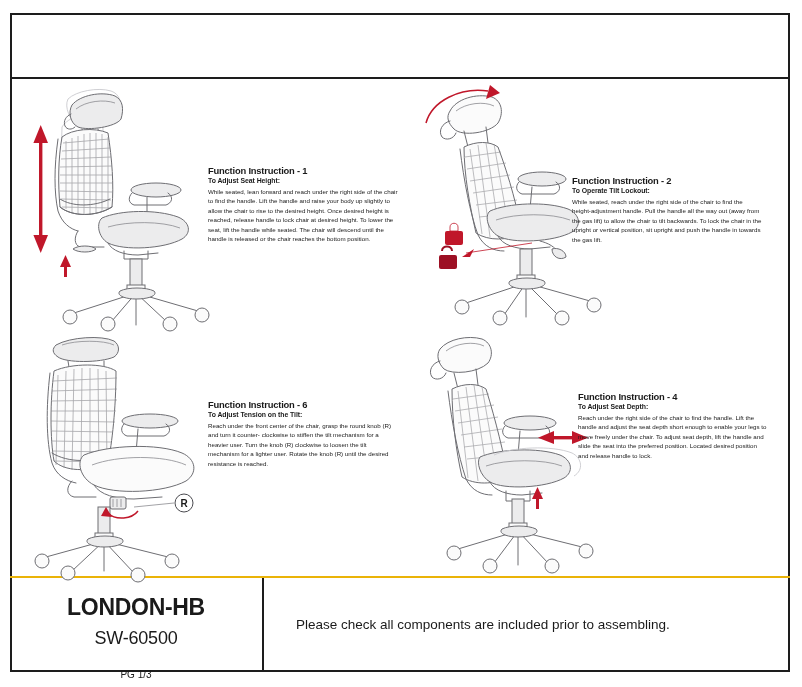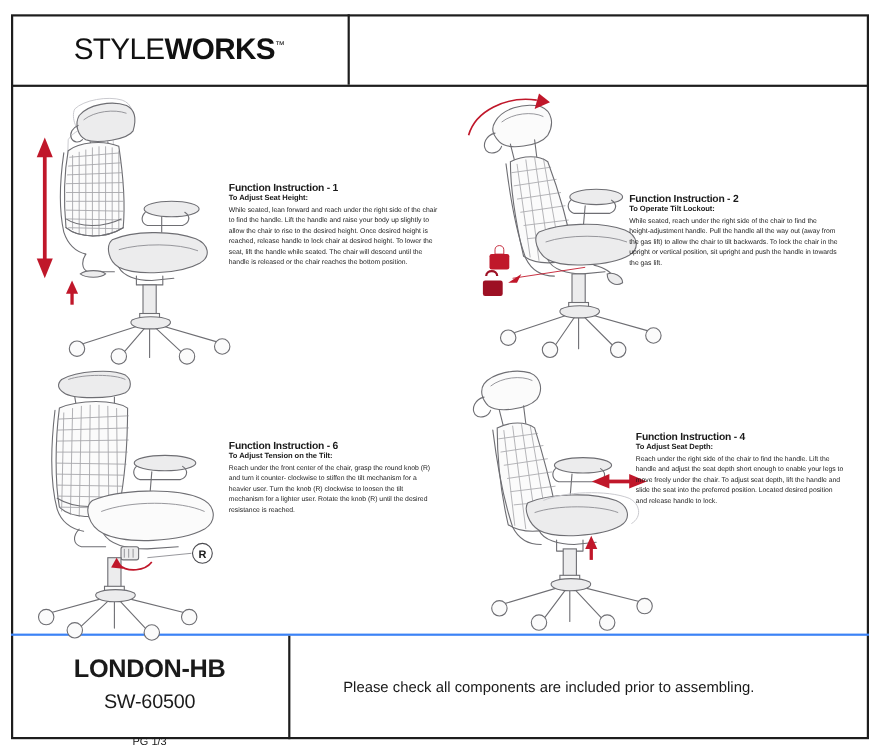--- a/index.html
+++ b/index.html
@@ -13,21 +13,21 @@
   .header{position:absolute;left:10px;top:13px;width:780px;height:66px;box-sizing:border-box;border-bottom:2px solid #1d1d1d;}
   .header-left{position:absolute;left:0;top:0;width:308px;height:100%;display:flex;align-items:center;justify-content:center;box-sizing:border-box;border-right:2px solid #1d1d1d;}
   .header-right{position:absolute;left:308px;top:0;right:0;height:100%;display:flex;align-items:center;justify-content:center;}
   .logo{font-size:27px;letter-spacing:-0.6px;white-space:nowrap;color:#111;}
   .logo .thin{font-weight:300;}
   .logo .bold{font-weight:bold;}
   .logo .tm{font-size:9px;vertical-align:super;font-weight:normal;letter-spacing:0;}
   .title{font-size:20px;letter-spacing:0.2px;color:#111;}
 
   
-  .body{position:absolute;left:10px;top:79px;width:780px;height:499px;box-sizing:border-box;border-bottom:2px solid #3b82f6;}
+  .body{position:absolute;left:10px;top:79px;width:780px;height:499px;box-sizing:border-box;border-bottom:2px solid #eab308;}
   .panel{position:absolute;box-sizing:border-box;}
   .p1{left:0;top:0;width:390px;height:250px;}
   .p2{left:390px;top:0;width:390px;height:250px;}
   .p3{left:0;top:250px;width:390px;height:249px;}
   .p4{left:390px;top:250px;width:390px;height:249px;}
 
   .art{position:absolute;left:6px;top:2px;width:195px;height:245px;}
   .p2 .art,.p4 .art{left:6px;top:2px;}
 
   .txt{position:absolute;width:190px;font-size:6.2px;line-height:1.52;color:#1a1a1a;}
@@ -38,44 +38,41 @@
   .txt h3{margin:0;font-size:9.4px;font-weight:bold;letter-spacing:-0.2px;line-height:1.2;}
   .txt h4{margin:1px 0 1px 0;font-size:6.9px;font-weight:bold;letter-spacing:-0.05px;line-height:1.25;}
   .txt p{margin:0;}
 
   
   .footer{position:absolute;left:10px;top:578px;width:780px;height:94px;box-sizing:border-box;}
   .footer-left{position:absolute;left:0;top:0;width:254px;height:100%;box-sizing:border-box;border-right:2px solid #1d1d1d;display:flex;flex-direction:column;align-items:center;justify-content:flex-start;padding-top:16px;}
   .model{font-size:23px;font-weight:bold;letter-spacing:-0.3px;}
   .sku{font-size:18px;margin-top:7px;letter-spacing:-0.2px;text-align:right;}
   .pg{font-size:10px;margin-top:20px;}
-  .footer-right{position:absolute;left:254px;top:0;right:0;height:100%;display:flex;flex-direction:column;justify-content:center;padding-left:48px;box-sizing:border-box;}
+  .footer-right{position:absolute;left:254px;top:0;right:0;height:100%;display:flex;flex-direction:column;justify-content:center;padding-left:32px;box-sizing:border-box;}
   .note{font-size:13.5px;line-height:1.52;}
 
   svg{display:block;overflow:visible;}
   .ln{fill:none;stroke:#6e6e73;stroke-width:1;stroke-linejoin:round;stroke-linecap:round;}
   .ln2{fill:none;stroke:#8a8a8f;stroke-width:0.8;}
   .ghost{fill:none;stroke:#c9c9ce;stroke-width:0.9;}
   .fillg{fill:#ececed;stroke:#6e6e73;stroke-width:1;}
   .fillw{fill:#fbfbfb;stroke:#6e6e73;stroke-width:1;}
   .red{fill:#c0172a;}
   .reds{fill:none;stroke:#c0172a;stroke-width:1.5;}
   .redthin{fill:none;stroke:#c0172a;stroke-width:0.8;}
 </style>
 </head>
 <body>
 
 <div class="page">
 
   <div class="frame"></div>
 
   <div class="header">
-    <div class="header-left">
-      <div class="logo"><span class="thin">STYLE</span><span class="bold">WORKS</span><span class="tm">™</span></div>
-    </div>
   </div>
 
   <div class="body">
 
     <div class="panel p1">
       <svg class="art" viewBox="0 0 195 245">
         <g>
           <path class="ghost" d="M52 18 C60 10 82 6 95 10 C104 13 106 22 104 32 L62 44 C54 40 48 26 52 18Z"></path>
           <path class="ghost" d="M46 46 C52 36 70 30 86 34 L92 120 C74 128 54 126 44 118 Z"></path>
         </g>

